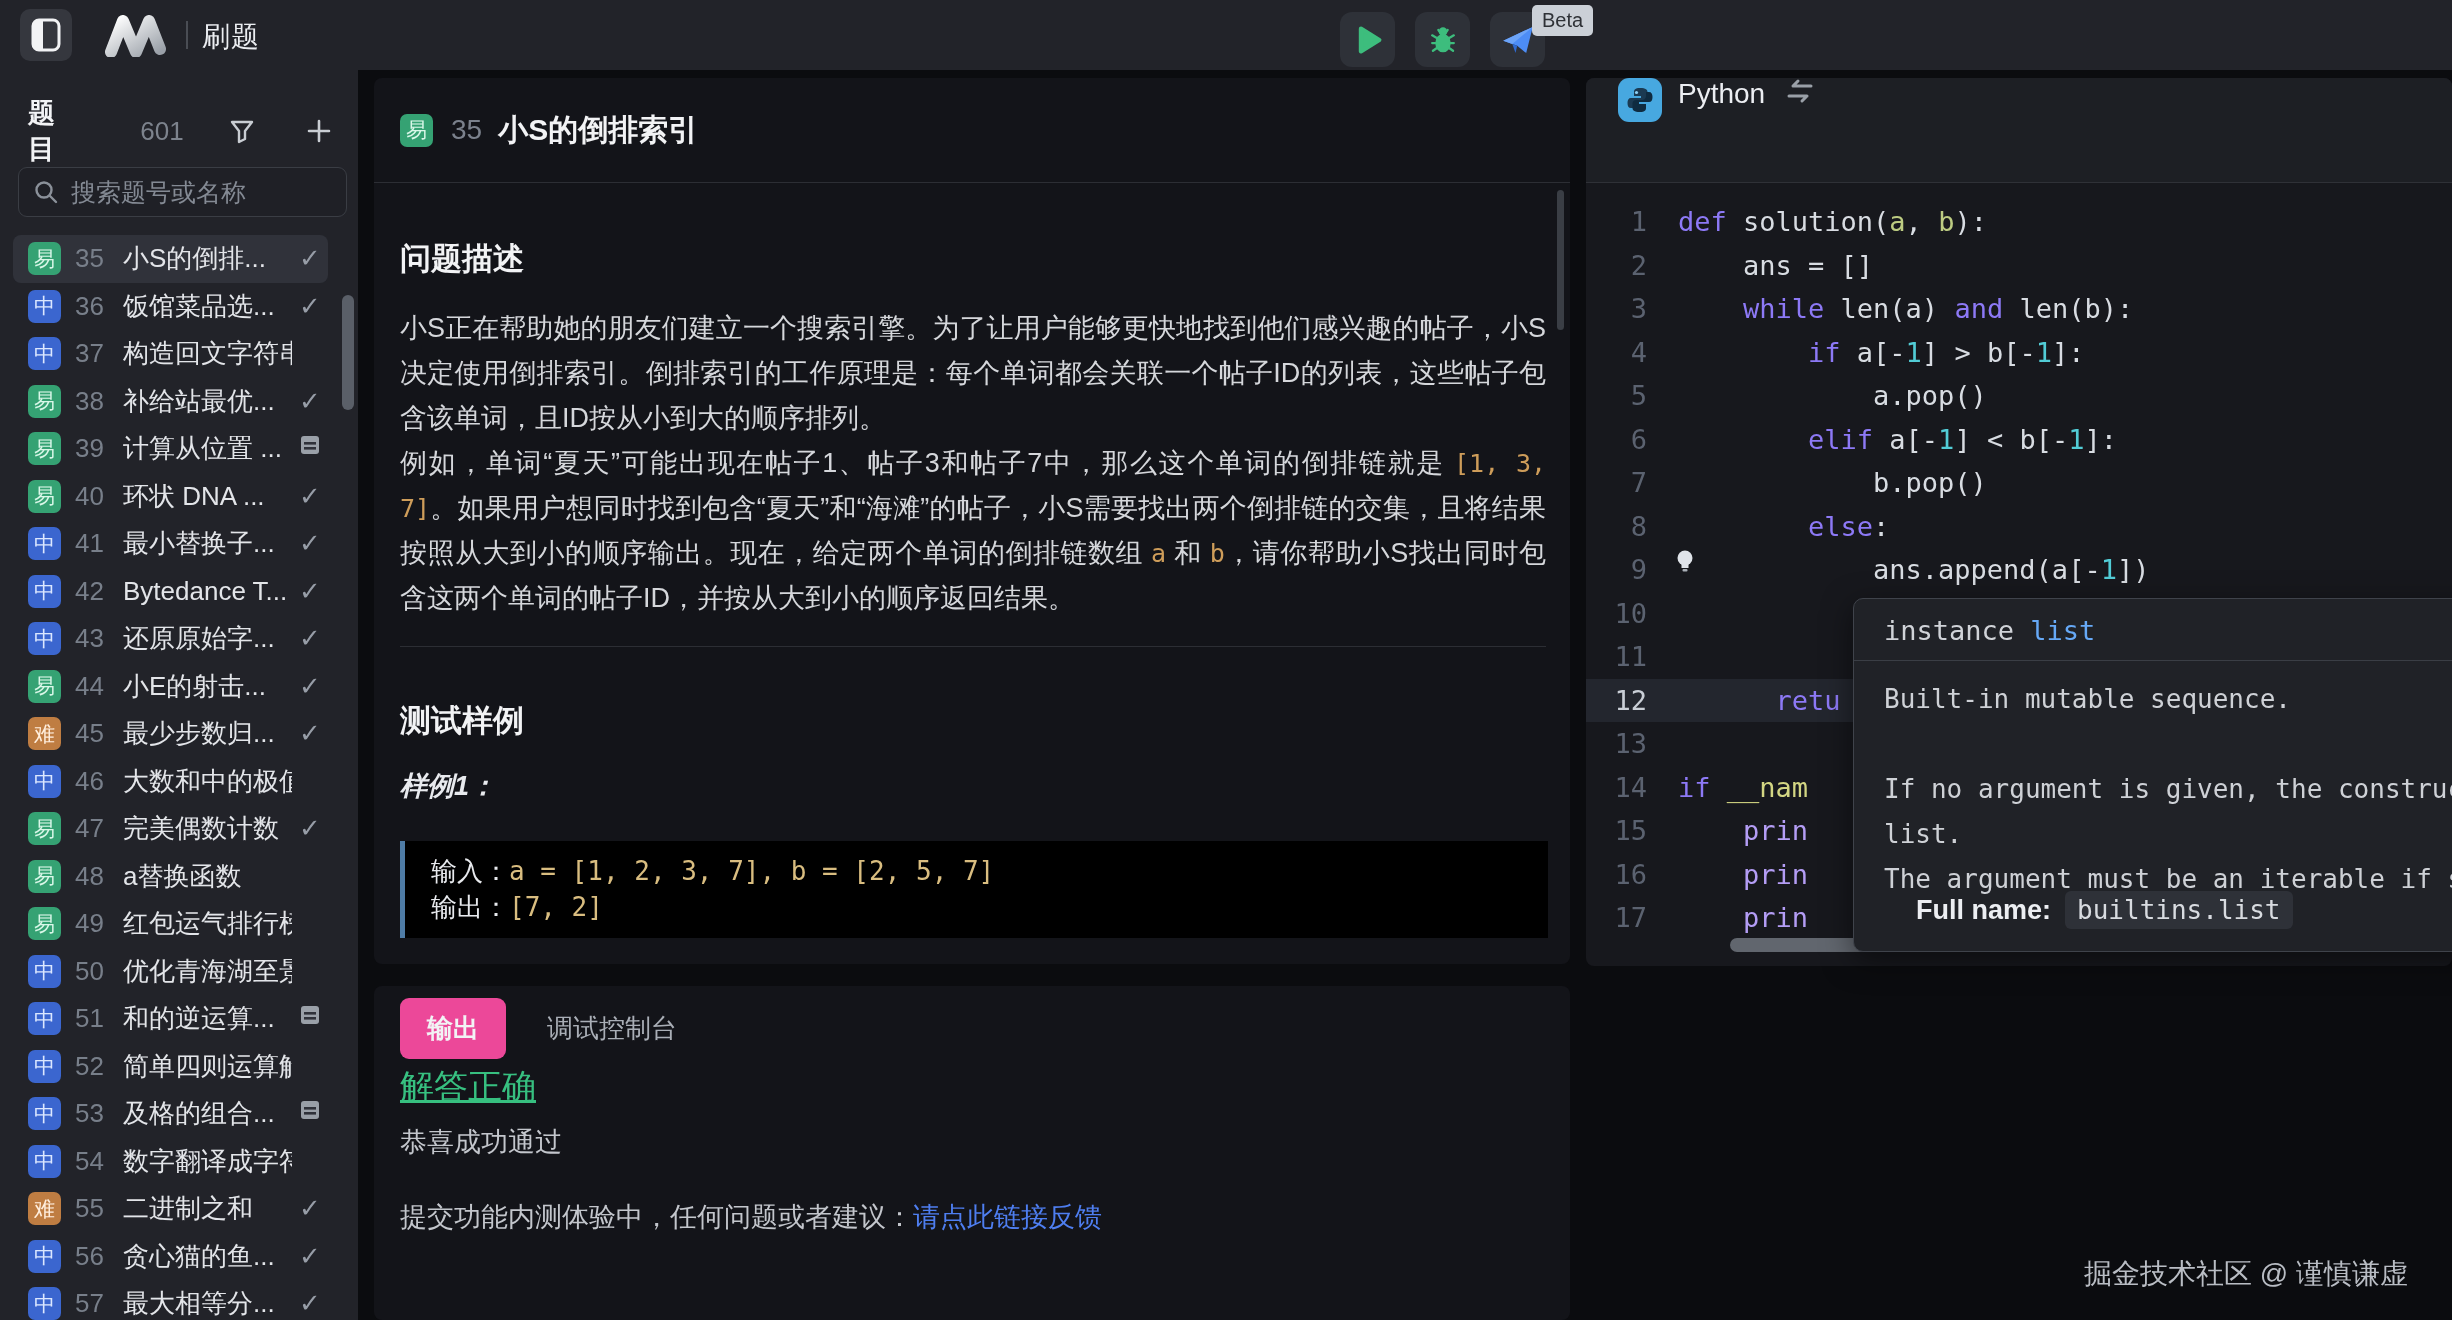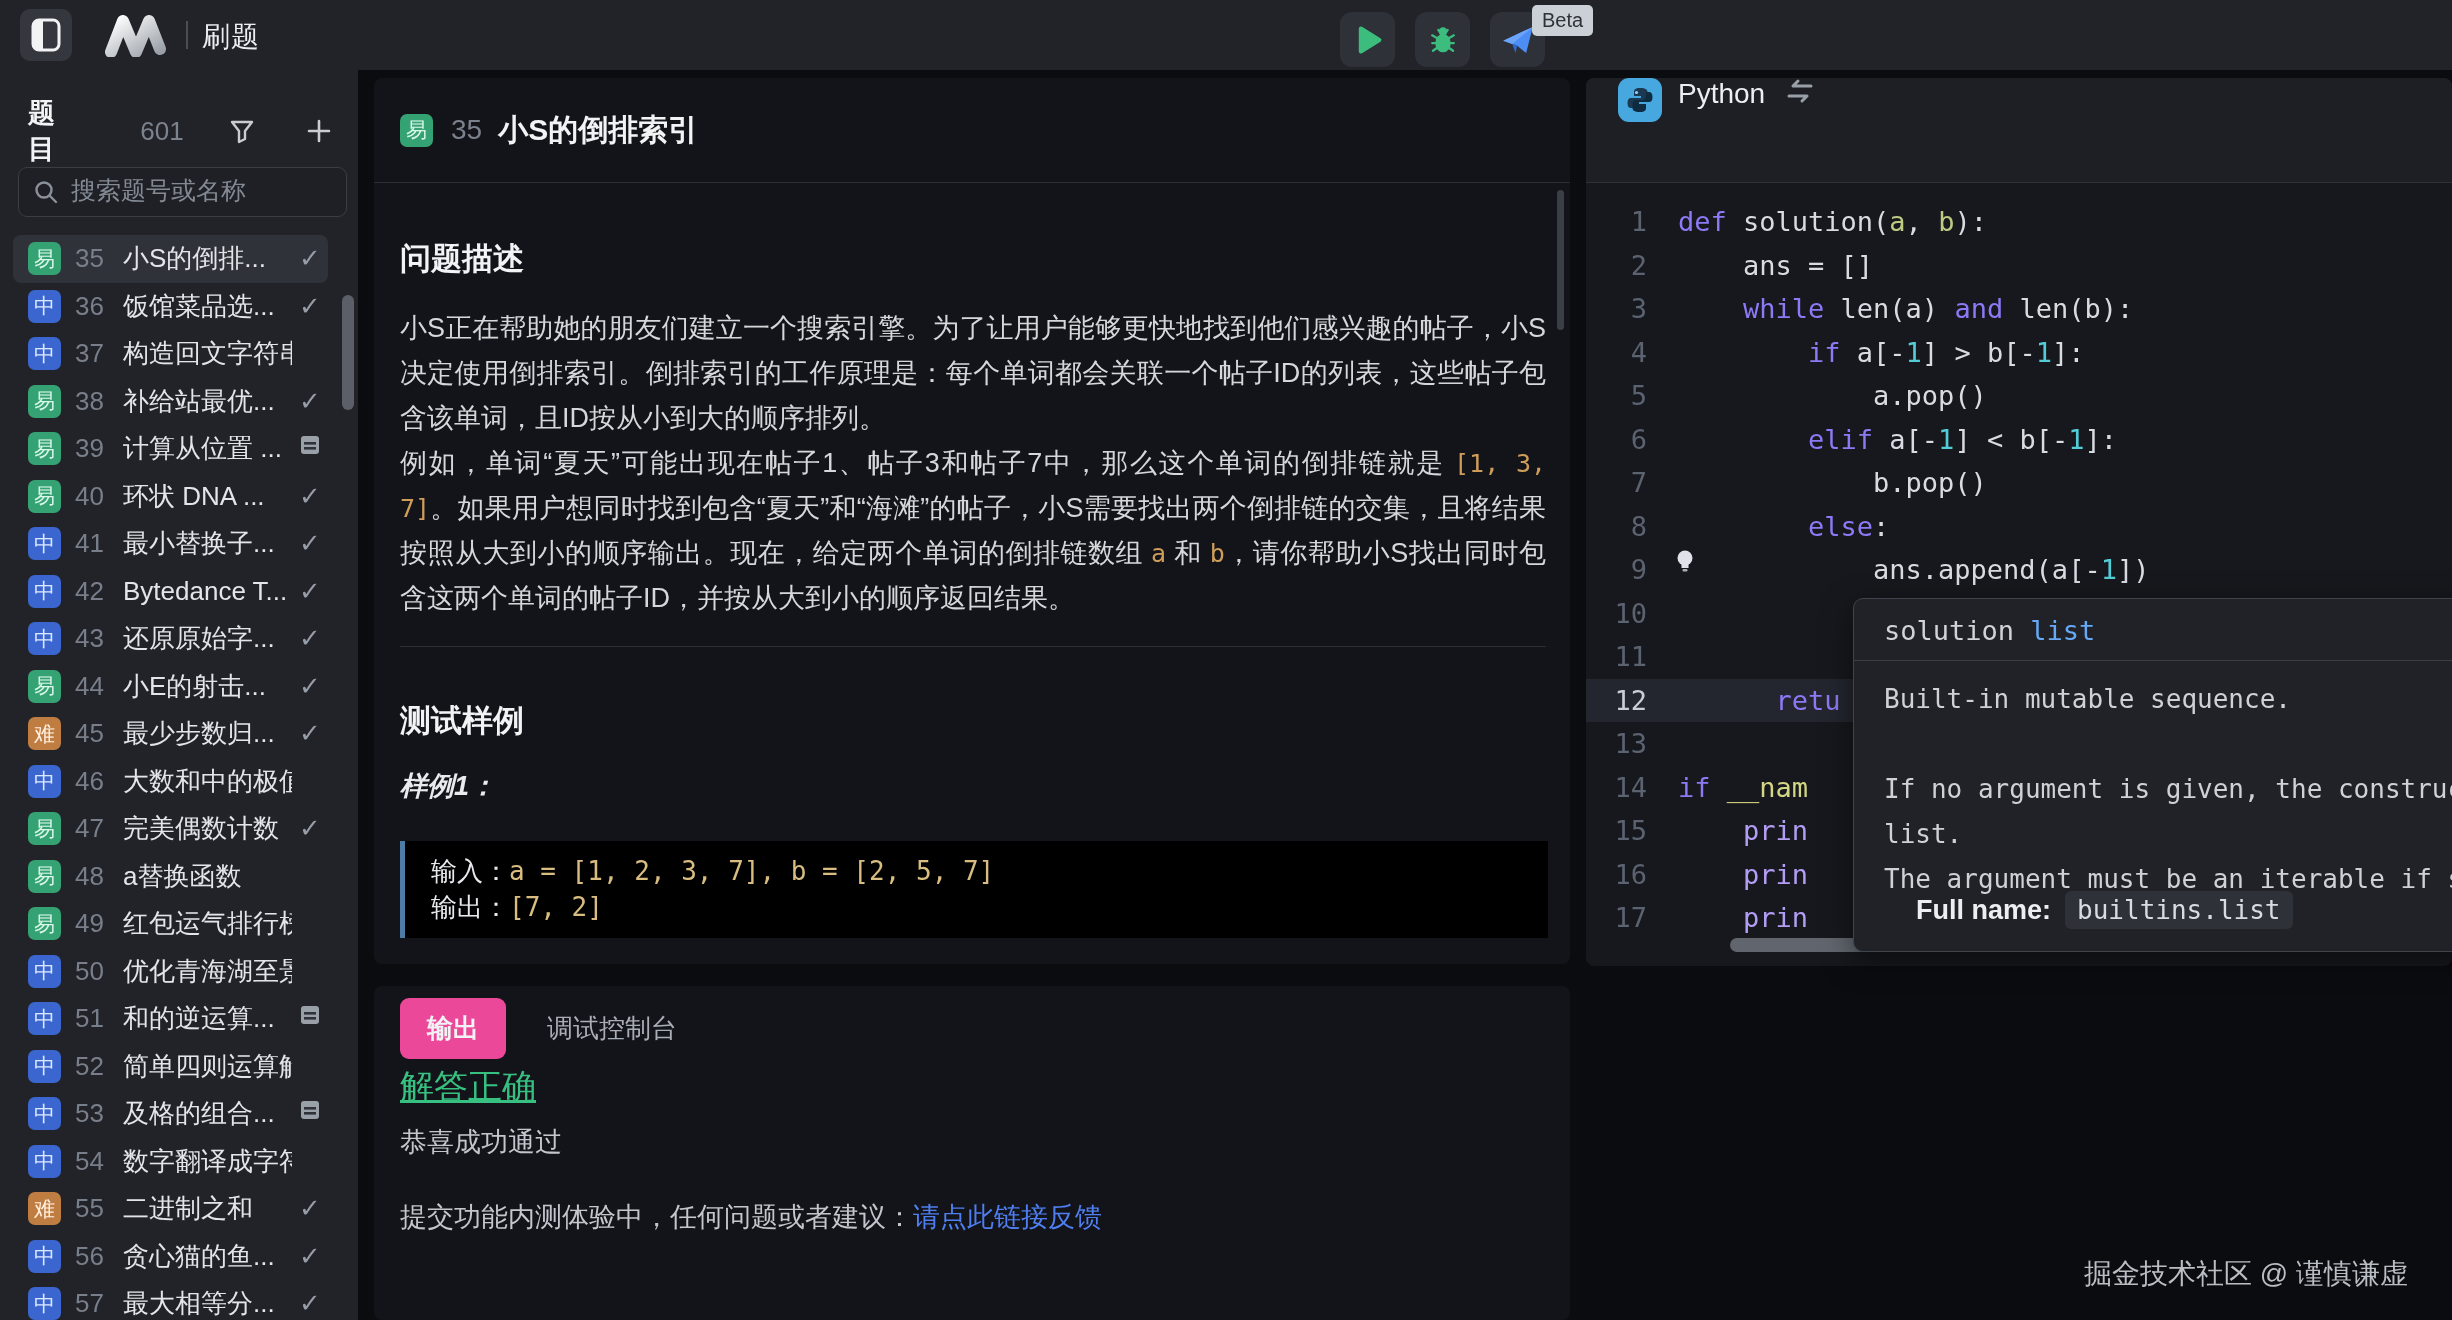--- a/index.html
+++ b/index.html
@@ -19,21 +19,21 @@
   .icon-btn { position:absolute; top:12px; width:55px; height:55px; background:#2e3138; border-radius:12px; display:flex; align-items:center; justify-content:center; cursor:pointer; }
   .beta { position:absolute; left:1532px; top:5px; background:#cbd0d7; color:#2e3136; font-size:20px; line-height:1; padding:5px 10px 6px; border-radius:5px; z-index:5; }
 
   
   .sidebar { position:absolute; left:0; top:70px; width:358px; height:1250px; background:#222329; overflow:hidden; }
   .sb-head { position:absolute; left:28px; top:25px; right:20px; display:flex; align-items:center;gap:40px; }
   .sb-title { font-size:27px; font-weight:bold; color:#f2f3f5; }
   .sb-count { font-size:26px; color:#7d838d; margin-left:22px; flex:1; }
   .sb-ico { width:40px; display:flex; justify-content:center; cursor:pointer; color:#c9cdd3; }
   .search { position:absolute; left:18px; top:97px; width:329px; height:50px; border:1px solid #3a3d44; border-radius:9px; background:#1f2026; display:flex; align-items:center; padding:0 14px; }
-  .search input { background:transparent; border:none; outline:none; color:#d9dbe0; font-size:25px; margin-left:12px; width:250px; font-family:Liberation Mono, monospace; }
+  .search input { background:transparent; border:none; outline:none; color:#d9dbe0; font-size:25px; margin-left:12px; width:250px; font-family:Liberation Sans, sans-serif; }
   .search input::placeholder { color:#848a94; }
   .plist { position:absolute; left:0; top:165px; width:358px; }
   .prow { height:47.5px; margin:0 30px 0 13px; padding-left:15px; display:flex; align-items:center; border-radius:8px; cursor:pointer; }
   .prow.sel { background:#30323a; }
   .pbadge { width:33px; height:33px; border-radius:7px; font-size:21px; display:flex; align-items:center; justify-content:center; flex:none; }
   .pbadge.easy { background:#35a273; color:#d9f7e8; }
   .pbadge.medium { background:#3b66cf; color:#dbe7ff; }
   .pbadge.hard { background:#bf7d42; color:#ffeedd; }
   .pnum { width:48px; margin-left:14px; font-size:26px; color:#787f8a; flex:none; }
   .ptitle { flex:1; font-size:26px; color:#e3e5e9; white-space:nowrap; overflow:hidden; }
@@ -461,21 +461,21 @@
         </div>
         <div class="cl">
           <span class="ln">17</span>
           <span class="cc"><span class="c-pl">    </span><span class="c-fn">prin</span></span>
         </div>
       </div>
     <div class="hscroll"></div>
   </div>
 
   <div class="tooltip">
-    <div class="tt-head"><span>solution </span><span class="tt-name">list</span></div>
+    <div class="tt-head"><span>instance </span><span class="tt-name">list</span></div>
     <div class="tt-doc"><div>Built-in mutable sequence.</div><div class="blank"></div><div>If no argument is given, the construc</div><div>list.</div><div>The argument must be an iterable if s</div></div>
     <div class="tt-full">
       <b>Full name:</b>
       <span class="tt-chip">builtins.list</span>
     </div>
   </div>
 
   <div class="credit">掘金技术社区 @ 谨慎谦虚</div>
 
 </div>

